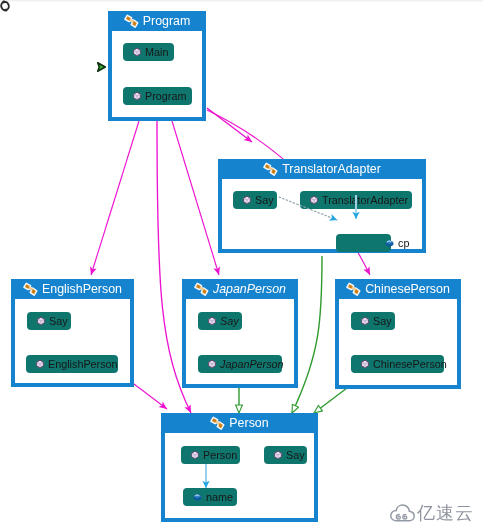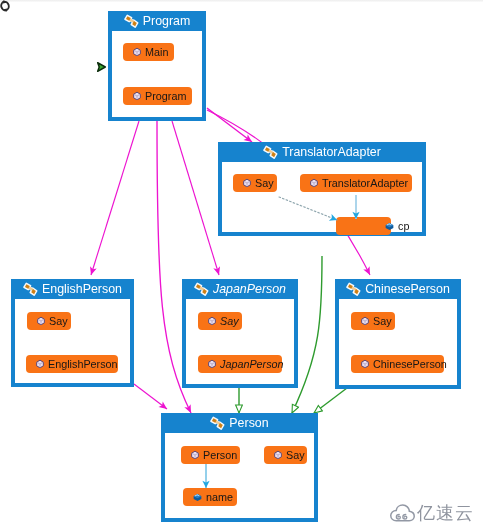--- a/index.html
+++ b/index.html
@@ -6,21 +6,21 @@
   body{width:483px;height:528px;background:#ffffff;font-family:"Liberation Sans",sans-serif;overflow:hidden;position:relative;}
   #stage{position:absolute;left:0;top:0;width:483px;height:528px;background:#fff;}
   .top-rule{position:absolute;left:0;top:0;width:483px;height:2px;background:linear-gradient(#ededed,#fbfbfb);z-index:0;}
 
   .uml-box{position:absolute;background:#1683CE;border-radius:0;box-sizing:border-box;z-index:5;}
   .uml-head{position:absolute;left:4px;top:0;right:4px;height:20px;display:flex;align-items:center;justify-content:center;}
   .uml-head .ic{margin-right:4px;display:block;}
   .uml-title{color:#ffffff;font-size:12.4px;font-weight:400;white-space:nowrap;line-height:20px;}
   .uml-body{position:absolute;left:4px;top:20px;right:4px;bottom:4px;background:#fff;}
 
-  .chip{position:absolute;background:#f97316;border-radius:4px;display:flex;align-items:center;box-sizing:border-box;height:18px;padding:0 7px 0 9px;}
+  .chip{position:absolute;background:#0f766e;border-radius:4px;display:flex;align-items:center;box-sizing:border-box;height:18px;padding:0 7px 0 9px;}
   .chip .ic{margin-right:3px;display:block;flex:0 0 auto;}
   .chip .lbl{font-size:10.8px;color:#171717;white-space:nowrap;line-height:18px;}
 
   svg.edges{position:absolute;left:0;top:0;width:483px;height:528px;pointer-events:none;z-index:1;}
   svg.edges-top{z-index:9;}
 
   .refresh-icon{position:absolute;left:-1px;top:0px;width:12px;height:12px;z-index:20;}
   .watermark{position:absolute;right:9px;bottom:6px;display:flex;align-items:center;z-index:20;opacity:.95;}
   .watermark .wm-text{font-size:18px;color:#8a8f9a;letter-spacing:1px;font-family:"DejaVu Sans",sans-serif;line-height:1;}
   .run-marker{position:absolute;z-index:20;}
@@ -89,21 +89,21 @@
         </div>
         <div class="chip" style="left: 11px; top: 56px; width: 69px;">
           <svg class="ic" width="10" height="10" viewBox="0 0 22 22">
             <path d="M11,2.6 L18.4,6.9 L18.4,15.1 L11,19.4 L3.6,15.1 L3.6,6.9 Z" fill="#E8DEF0" stroke="#64496F" stroke-width="2.2" stroke-linejoin="round"></path>
             <path d="M11,11 L18.4,6.9 M11,11 L3.6,6.9 M11,11 L11,19.4" stroke="#A795B4" stroke-width="1.5" fill="none"></path>
           </svg>
           <span class="lbl">Program</span>
         </div>
       </div>
     </div>
-    <div class="uml-box" style="left: 218px; top: 142px; width: 208px; height: 94px;">
+    <div class="uml-box" style="left: 218px; top: 159px; width: 208px; height: 94px;">
       <div class="uml-head">
         <svg class="ic" width="15" height="15" viewBox="0 0 30 30">
           <g stroke="#F6FAFD" stroke-width="3.2" stroke-linejoin="round" fill="#F6FAFD">
             <path d="M6.6,2.8 L15.0,7.6 L10.4,15.2 L2.0,10.4 Z"></path>
             <path d="M19.6,12.2 L27.4,17.6 L22.4,26.4 L14.6,21.0 Z"></path>
             <path d="M11.2,10.4 L19.4,15.8" stroke-width="6.4" stroke-linecap="round"></path>
           </g>
           <path d="M11.6,10.8 L19.0,15.4" stroke="#F0CB93" stroke-width="5.0" stroke-linecap="round"></path>
           <g fill="#CE8015">
             <path d="M6.9,4.5 L13.4,8.2 L10.4,13.5 L3.9,9.8 Z"></path>

